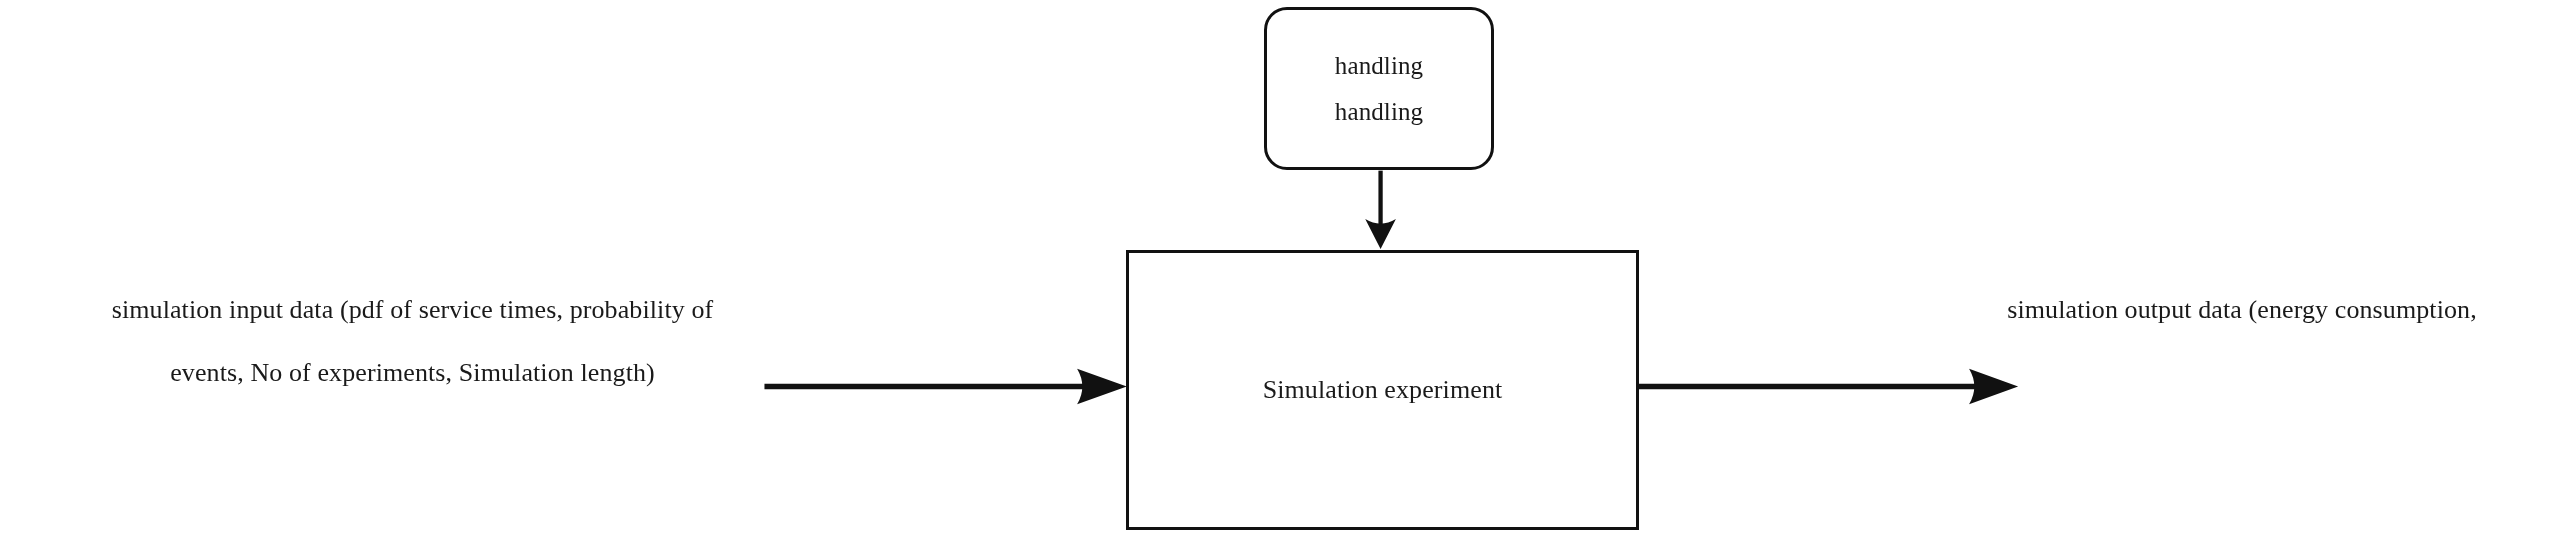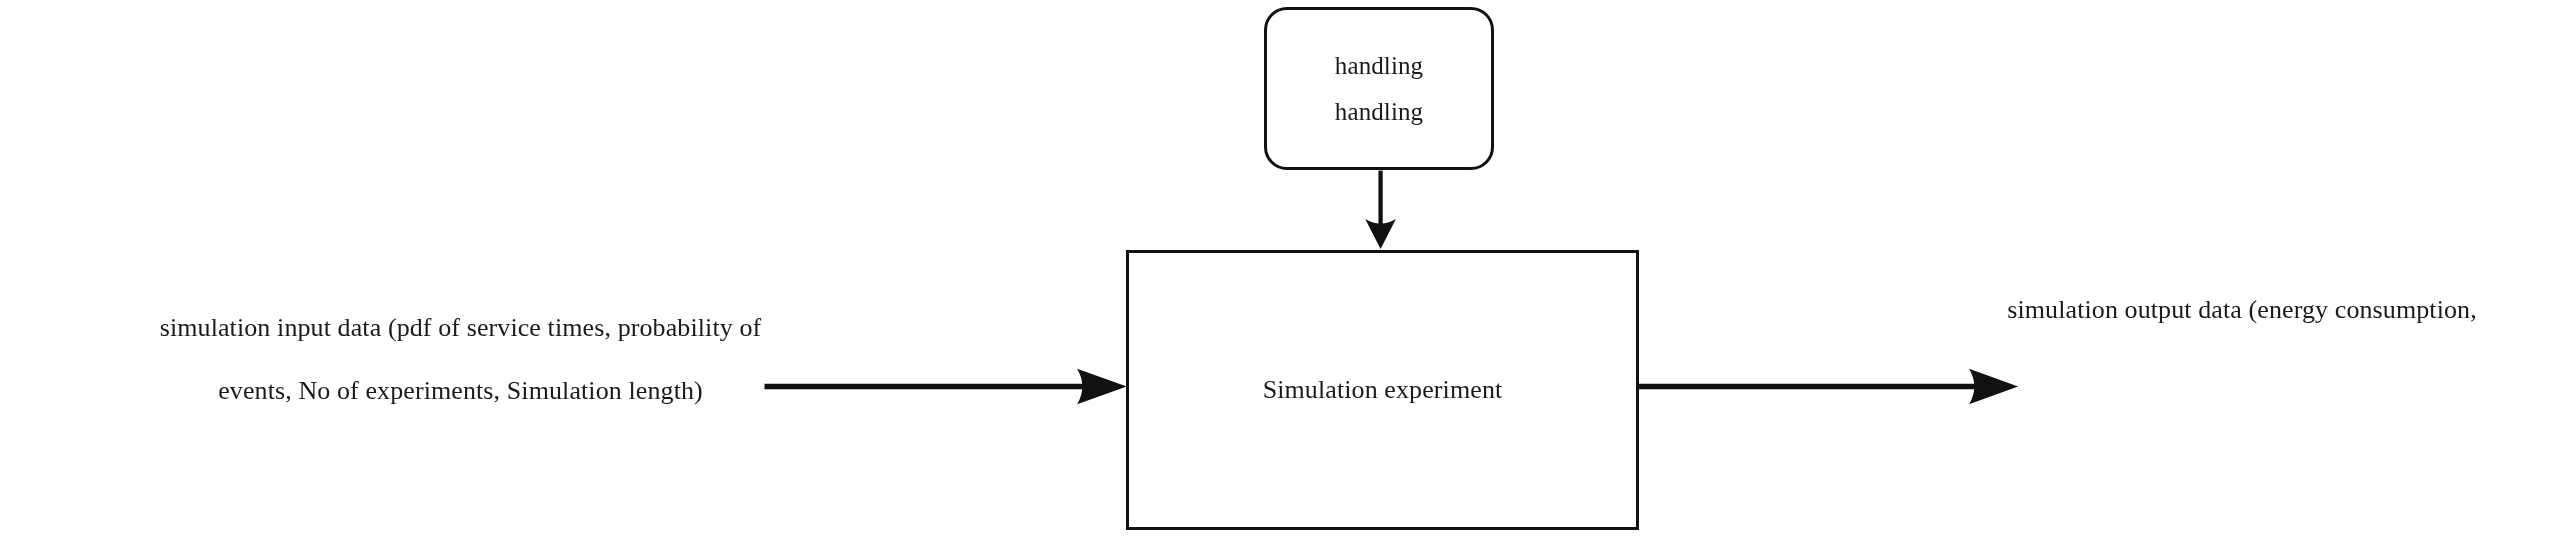--- a/index.html
+++ b/index.html
@@ -62,23 +62,22 @@
   .flow-label {
     position: absolute;
     text-align: center;
     font-size: 26px;
     line-height: 63px;
     letter-spacing: 0.1px;
     white-space: nowrap;
   }
   #input-data-label {
     left: 0px;
-    top: 296px;
+    top: 278px;
     width: 825px;
-    padding-left: 48px;
   }
   #output-data-label {
     left: 1908px;
     top: 278px;
     width: 668px;
   }
 
   
   #connectors {
     position: absolute;

